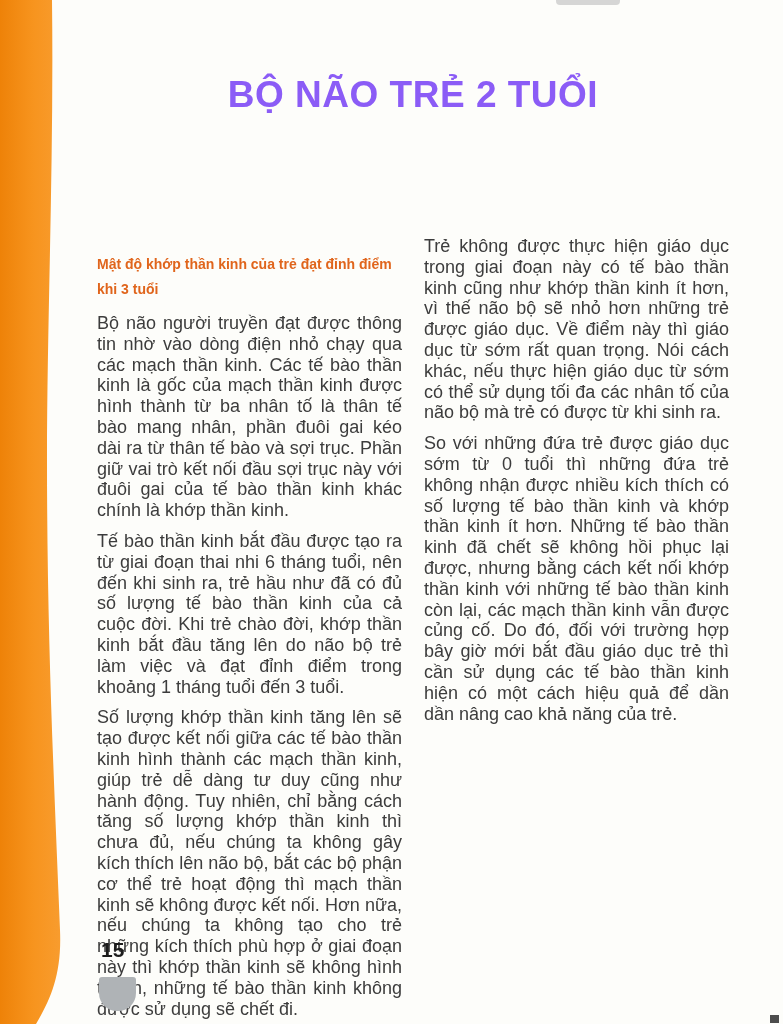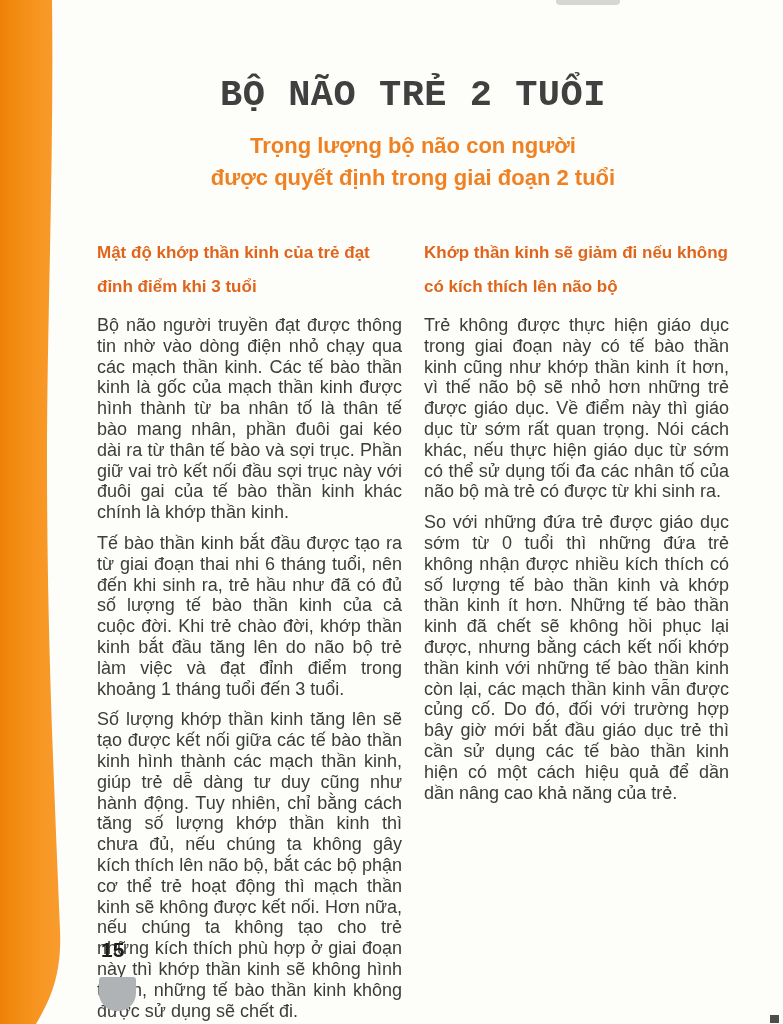--- a/index.html
+++ b/index.html
@@ -10,31 +10,31 @@
   }
   
   .spine-wrap{position:absolute;left:0;top:0;width:90px;height:1024px;}
   
   .top-smudge{position:absolute;left:556px;top:0;width:64px;height:5px;
     background:#b7b7b7;opacity:.55;border-radius:0 0 4px 4px;}
   .corner-speck{position:absolute;left:770px;top:1015px;width:9px;height:8px;background:#4d4d4d;}
   
   .header{position:absolute;left:97px;top:74px;width:632px;text-align:center;}
   .title{
-    font-family:Liberation Mono, monospace;
-    font-weight:bold;font-size:37px;letter-spacing:.5px;color:#404040;line-height:42px;
+    font-family:Liberation Sans, sans-serif;
+    font-weight:bold;font-size:37px;letter-spacing:.5px;color:#8b5cf6;line-height:42px;
   }
   .subtitle{
     margin-top:14px;font-weight:bold;font-size:22px;line-height:32px;color:#f08122;
   }
   
   .columns{position:absolute;left:97px;top:236px;width:632px;display:flex;gap:22px;}
   .col{width:305px;}
   .col-heading{
-    color:#e0651c;font-weight:bold;font-size:17px;line-height:34px;margin:0 0 11px 0;
+    color:#e0651c;font-weight:bold;font-size:14px;line-height:25px;margin:16px 0 11px 0;
   }
   .col p{
     margin:0 0 10px 0;color:#3c3c3c;font-size:18px;line-height:20.8px;
     text-align:justify;text-justify:inter-word;
   }
   
   .page-number{position:absolute;left:101px;top:938px;font-size:21px;font-weight:bold;color:#1c1c1c;}
   .shield{position:absolute;left:99px;top:977px;width:37px;height:34px;
     background:#afb3b6;border-radius:3px 3px 18px 18px;}
 </style>
@@ -53,34 +53,29 @@
     <rect x="0" y="0" width="12" height="1024" fill="#ddd897"></rect>
     <path d="M0,0 L52,0 C54,160 47,320 47,460 C47,640 54,780 60,930 C62,975 50,1000 36,1024 L0,1024 Z" fill="url(#spineGrad)"></path>
   </svg>
 </div>
 
 <div class="top-smudge"></div>
 <div class="corner-speck"></div>
 
 <div class="header">
   <div class="title">BỘ NÃO TRẺ 2 TUỔI</div>
-  <div class="subtitle">
-    <div>Trọng lượng bộ não con người</div>
-    <div>được quyết định trong giai đoạn 2 tuổi</div>
-  </div>
 </div>
 
 <div class="columns">
   <div class="col">
     <h3 class="col-heading">Mật độ khớp thần kinh của trẻ đạt đỉnh điểm khi 3 tuổi</h3>
     <p>Bộ não người truyền đạt được thông tin nhờ vào dòng điện nhỏ chạy qua các mạch thần kinh. Các tế bào thần kinh là gốc của mạch thần kinh được hình thành từ ba nhân tố là thân tế bào mang nhân, phần đuôi gai kéo dài ra từ thân tế bào và sợi trục. Phần giữ vai trò kết nối đầu sợi trục này với đuôi gai của tế bào thần kinh khác chính là khớp thần kinh.</p>
     <p>Tế bào thần kinh bắt đầu được tạo ra từ giai đoạn thai nhi 6 tháng tuổi, nên đến khi sinh ra, trẻ hầu như đã có đủ số lượng tế bào thần kinh của cả cuộc đời. Khi trẻ chào đời, khớp thần kinh bắt đầu tăng lên do não bộ trẻ làm việc và đạt đỉnh điểm trong khoảng 1 tháng tuổi đến 3 tuổi.</p>
     <p>Số lượng khớp thần kinh tăng lên sẽ tạo được kết nối giữa các tế bào thần kinh hình thành các mạch thần kinh, giúp trẻ dễ dàng tư duy cũng như hành động. Tuy nhiên, chỉ bằng cách tăng số lượng khớp thần kinh thì chưa đủ, nếu chúng ta không gây kích thích lên não bộ, bắt các bộ phận cơ thể trẻ hoạt động thì mạch thần kinh sẽ không được kết nối. Hơn nữa, nếu chúng ta không tạo cho trẻ những kích thích phù hợp ở giai đoạn này thì khớp thần kinh sẽ không hình thành, những tế bào thần kinh không được sử dụng sẽ chết đi.</p>
   </div>
   <div class="col">
-    <h3 class="col-heading">Khớp thần kinh sẽ giảm đi nếu không có kích thích lên não bộ</h3>
     <p>Trẻ không được thực hiện giáo dục trong giai đoạn này có tế bào thần kinh cũng như khớp thần kinh ít hơn, vì thế não bộ sẽ nhỏ hơn những trẻ được giáo dục. Về điểm này thì giáo dục từ sớm rất quan trọng. Nói cách khác, nếu thực hiện giáo dục từ sớm có thể sử dụng tối đa các nhân tố của não bộ mà trẻ có được từ khi sinh ra.</p>
     <p>So với những đứa trẻ được giáo dục sớm từ 0 tuổi thì những đứa trẻ không nhận được nhiều kích thích có số lượng tế bào thần kinh và khớp thần kinh ít hơn. Những tế bào thần kinh đã chết sẽ không hồi phục lại được, nhưng bằng cách kết nối khớp thần kinh với những tế bào thần kinh còn lại, các mạch thần kinh vẫn được củng cố. Do đó, đối với trường hợp bây giờ mới bắt đầu giáo dục trẻ thì cần sử dụng các tế bào thần kinh hiện có một cách hiệu quả để dần dần nâng cao khả năng của trẻ.</p>
   </div>
 </div>
 
 <div class="page-number">15</div>
 <div class="shield"></div>
 
 </body></html>

